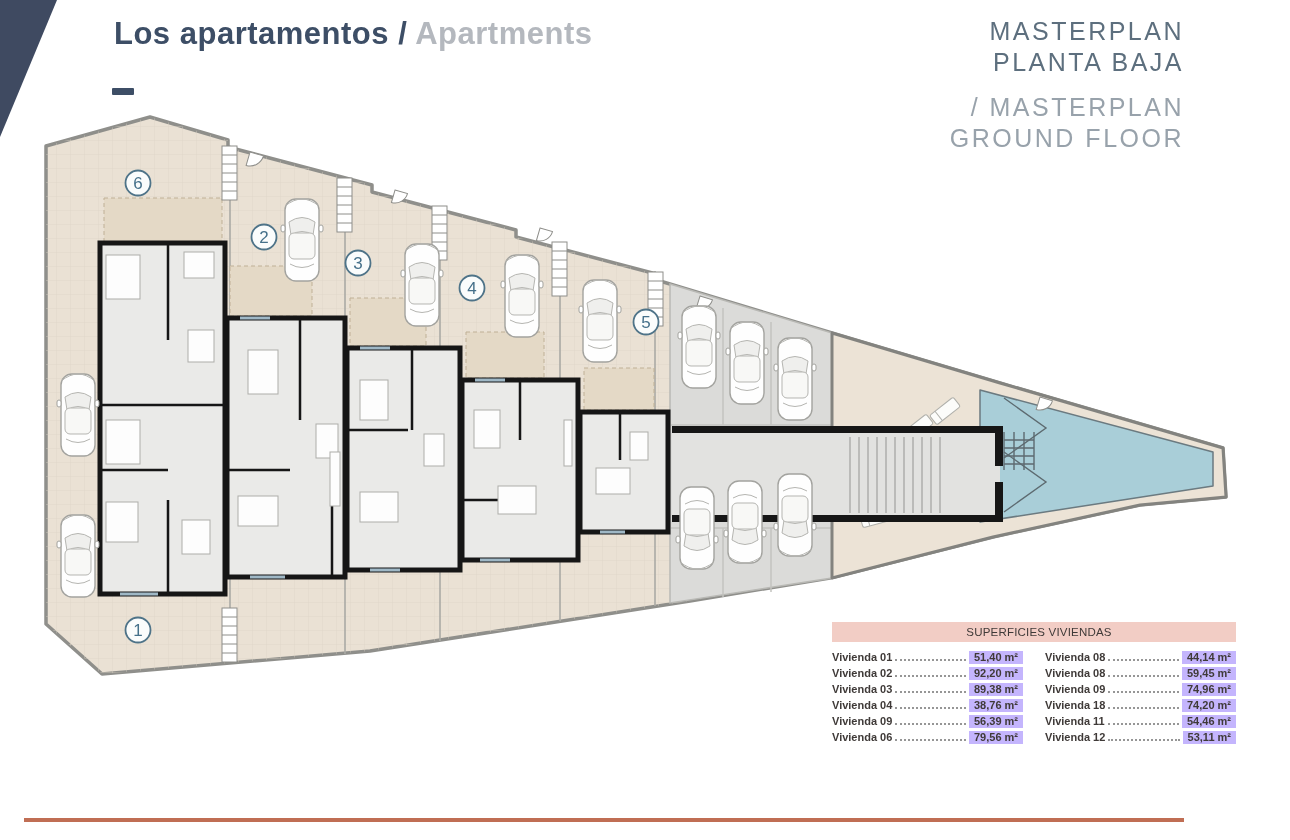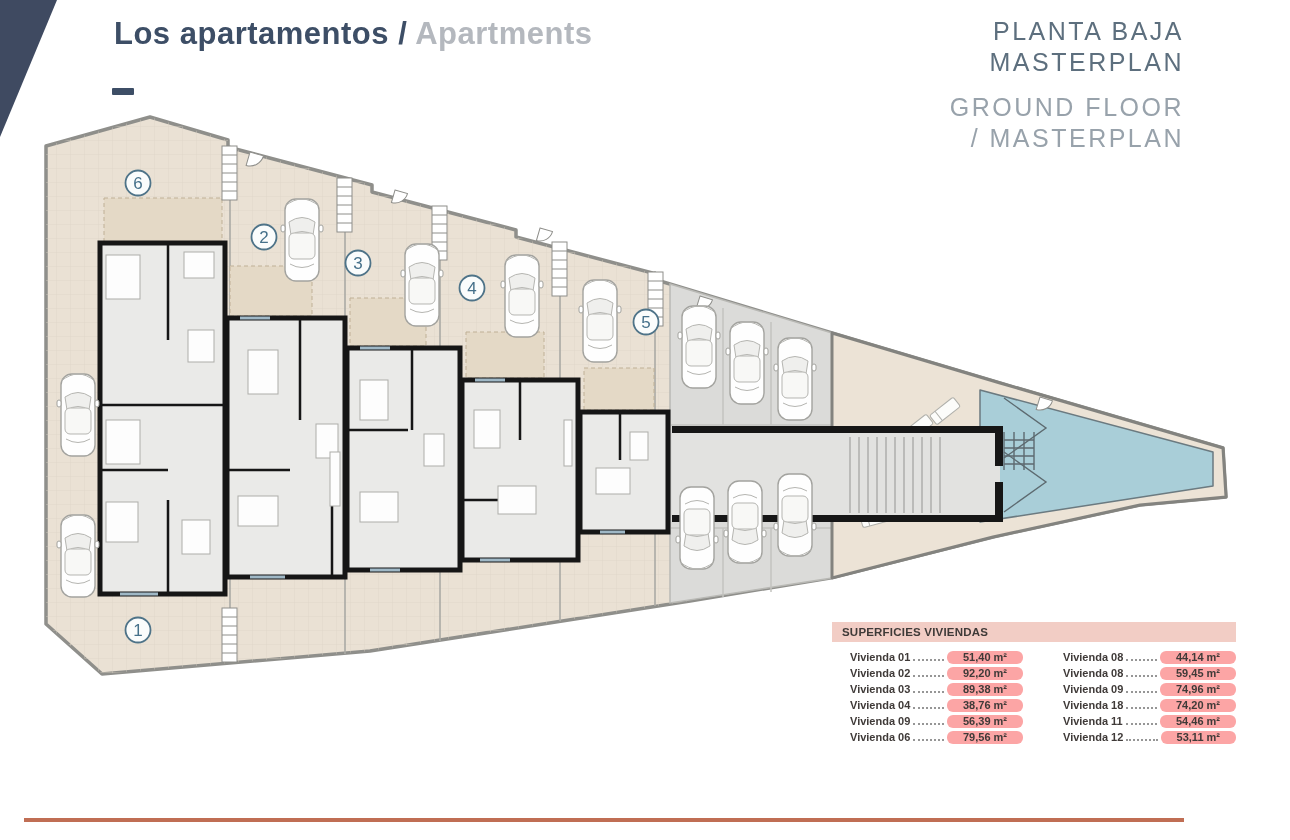--- a/index.html
+++ b/index.html
@@ -50,54 +50,54 @@
   .car-mirror{fill:#ffffff;stroke:#a3a39f;stroke-width:1;}
   .lounger rect{fill:#fcfcfa;stroke:#b0b0ab;stroke-width:1;}
   .lounger line{stroke:#b0b0ab;stroke-width:1;}
   .ltable{fill:#fcfcfa;stroke:#b0b0ab;stroke-width:1;}
   .ubadge circle{fill:#fafcfc;stroke:#4e7388;stroke-width:1.8;}
   .ubadge text{fill:#45708a;font-size:17px;font-family:"Liberation Sans",sans-serif;text-anchor:middle;}
   .arc{fill:#ffffff;stroke:#8e8e8a;stroke-width:1;}
 
   
   .surfaces{position:absolute;left:832px;top:622px;width:404px;}
-  .surfaces-title{background:#f2cdc5;color:#3f3a38;font-size:11.5px;font-weight:bold;
-        letter-spacing:.2px;height:20px;line-height:20px;padding-left:10px;}
+  .surfaces-title{background:#f2cdc5;color:#3f3a38;font-size:11.5px;font-weight:normal;
+        letter-spacing:.2px;height:20px;line-height:20px;padding-left:10px;text-align:center;}
   .surfaces-cols{display:flex;gap:22px;margin-top:9px;}
-  .surfaces-col{flex:1;margin-left:18px;}
+  .surfaces-col{flex:1;}
   .srow{display:flex;align-items:flex-end;font-size:11px;font-weight:bold;color:#3f3a38;
         margin-bottom:3px;line-height:13px;}
   .srow .lbl{white-space:nowrap;}
   .srow .lead{flex:1;border-bottom:2px dotted #969696;margin:0 3px 3px 3px;min-width:10px;}
-  .srow .val{background:#fca5a5;padding:0 16px;white-space:nowrap;border-radius:6px;}
+  .srow .val{background:#c4b5fd;padding:0 5px;white-space:nowrap;}
 
   
   .footer-line{position:absolute;left:24px;top:818px;width:1160px;height:4px;background:#c06e54;}
   .disclaimer{position:absolute;right:106px;top:826px;font-size:9.5px;color:#3e3e3e;}
 </style>
 </head>
 <body>
 
 <div class="page">
 
   <div class="corner-ribbon"></div>
 
   <div class="title-block">
     <span class="title-primary">Los apartamentos</span><span class="title-sep"> / </span><span class="title-secondary">Apartments</span>
   </div>
   <div class="title-dash"></div>
 
   <div class="masterplan">
     <div class="mp-es">
+      <div>MASTERPLAN</div>
       <div>PLANTA BAJA</div>
-      <div>MASTERPLAN</div>
     </div>
     <div class="mp-en">
+      <div>/ MASTERPLAN</div>
       <div>GROUND FLOOR</div>
-      <div>/ MASTERPLAN</div>
     </div>
   </div>
 
   <svg class="plan-svg" width="1290" height="840" viewBox="0 0 1290 840">
     <defs>
       <pattern id="tile" width="14" height="14" patternUnits="userSpaceOnUse">
         <path d="M14 0 H0 V14" fill="none" stroke="#ddd3c4" stroke-width="0.7"></path>
       </pattern>
       <g id="car">
         <rect class="car-body" x="-17" y="-41" width="34" height="82" rx="11"></rect>

